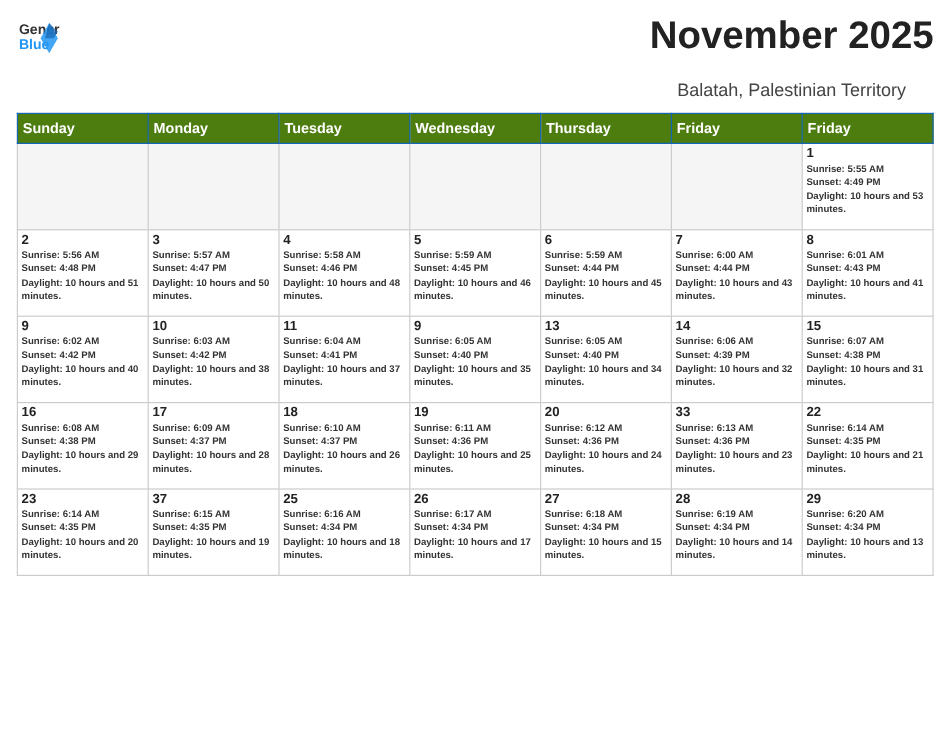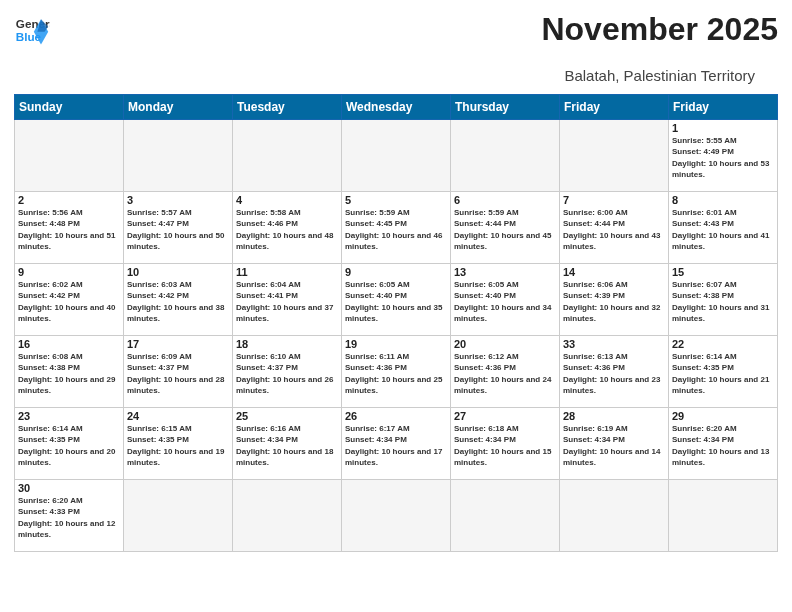--- a/index.html
+++ b/index.html
@@ -44,21 +44,21 @@
       font-size: 15px;
       color: #444;
       margin-top: 20px;
     }
     .calendar {
       width: 100%;
       border-collapse: collapse;
       border: 1px solid #ccc;
     }
     .calendar th {
-      background: #0369a1;
+      background: #4d7c0f;
       color: #fff;
       font-size: 12px;
       font-weight: bold;
       padding: 5px 4px;
       text-align: left;
       border: 1px solid #1565b0;
     }
     .calendar td {
       vertical-align: top;
       border: 1px solid #ccc;
@@ -219,21 +219,21 @@
     <span class="day-num">22</span>
     <div class="day-info">Sunrise: 6:14 AM<br>Sunset: 4:35 PM<br>Daylight: 10 hours and 21 minutes.</div>
   </td>
         </tr>
         <tr>
           <td class="">
     <span class="day-num">23</span>
     <div class="day-info">Sunrise: 6:14 AM<br>Sunset: 4:35 PM<br>Daylight: 10 hours and 20 minutes.</div>
   </td>
           <td class="">
-    <span class="day-num">24</span>
+    <span class="day-num">37</span>
     <div class="day-info">Sunrise: 6:15 AM<br>Sunset: 4:35 PM<br>Daylight: 10 hours and 19 minutes.</div>
   </td>
           <td class="">
     <span class="day-num">25</span>
     <div class="day-info">Sunrise: 6:16 AM<br>Sunset: 4:34 PM<br>Daylight: 10 hours and 18 minutes.</div>
   </td>
           <td class="">
     <span class="day-num">26</span>
     <div class="day-info">Sunrise: 6:17 AM<br>Sunset: 4:34 PM<br>Daylight: 10 hours and 17 minutes.</div>
   </td>
@@ -242,28 +242,16 @@
     <div class="day-info">Sunrise: 6:18 AM<br>Sunset: 4:34 PM<br>Daylight: 10 hours and 15 minutes.</div>
   </td>
           <td class="">
     <span class="day-num">28</span>
     <div class="day-info">Sunrise: 6:19 AM<br>Sunset: 4:34 PM<br>Daylight: 10 hours and 14 minutes.</div>
   </td>
           <td class="">
     <span class="day-num">29</span>
     <div class="day-info">Sunrise: 6:20 AM<br>Sunset: 4:34 PM<br>Daylight: 10 hours and 13 minutes.</div>
   </td>
-        </tr>
-        <tr>
-          <td class="">
-    <span class="day-num">30</span>
-    <div class="day-info">Sunrise: 6:20 AM<br>Sunset: 4:33 PM<br>Daylight: 10 hours and 12 minutes.</div>
-  </td>
-          <td class="empty"></td>
-          <td class="empty"></td>
-          <td class="empty"></td>
-          <td class="empty"></td>
-          <td class="empty"></td>
-          <td class="empty"></td>
         </tr>
       </tbody>
   </table>
 </div>
 
 </body></html>

